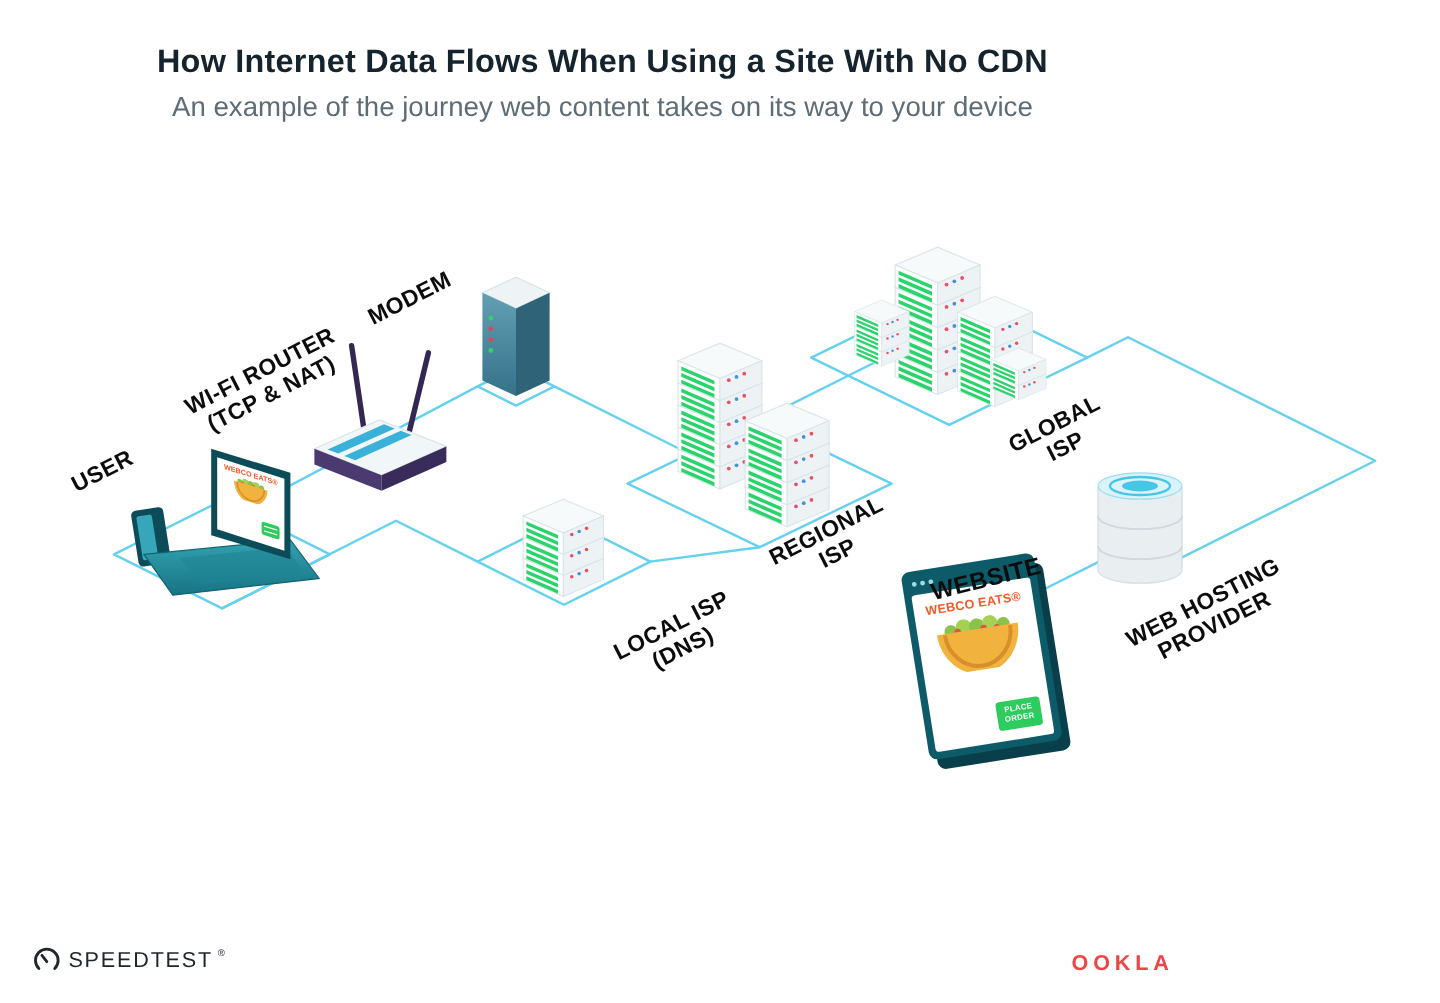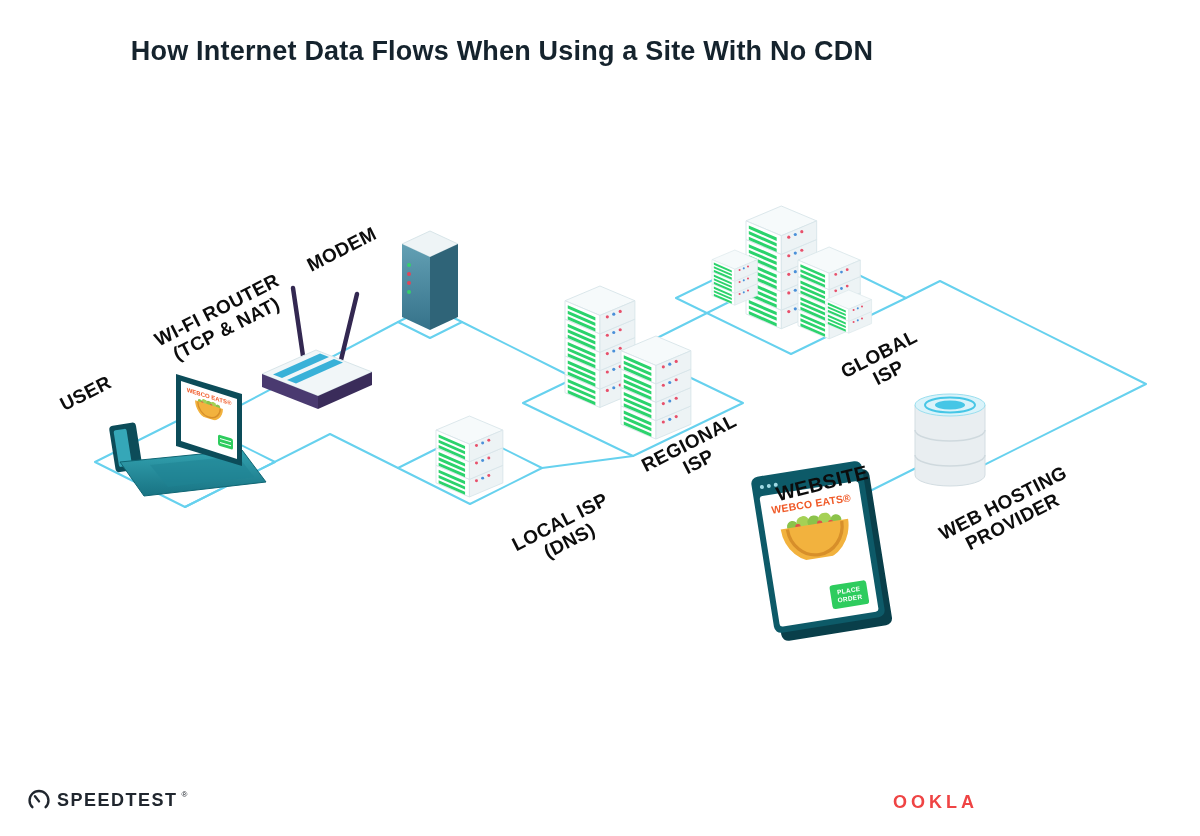--- a/index.html
+++ b/index.html
@@ -37,31 +37,32 @@
   .laptop-screen { position:absolute; left:181px; top:381px; width:56px; height:60px;
                    transform:skewY(17deg); transform-origin:0 0; text-align:center; overflow:hidden; }
   .ls-brand { margin-top:4px; font-size:6px; font-weight:800; color:#f05a28; }
   .ls-taco { margin-top:1px; }
   .ls-btn { position:absolute; right:4px; bottom:7px; width:15px; height:11px;
             background:#2ecc5e; border-radius:2px; }
   .ls-btn i { display:block; height:1.5px; background:#ffffff; margin:2.5px 2px 0; }
 
   
   .speedtest { position:absolute; left:28px; top:789px; display:flex; align-items:center; gap:7px; }
-  .speedtest-text { font-size:18px; font-weight:700; letter-spacing:1.5px; color:#20262e; }
+  .speedtest-text { font-size:18px; font-weight:400; letter-spacing:1.5px; color:#20262e; }
   .speedtest-mark { font-size:8px; color:#20262e; align-self:flex-start; margin-top:1px; margin-left:-3px; }
   .ookla { position:absolute; right:26px; top:792px; font-size:18px; font-weight:600;
            letter-spacing:4px; color:#ef4444; }
 </style>
 </head>
 <body>
 
 <div class="stage">
 
   <div class="title">How Internet Data Flows When Using a Site With No CDN</div>
+  <div class="subtitle">An example of the journey web content takes on its way to your device</div>
 
   <svg class="canvas" width="1200" height="836" viewBox="0 0 1200 836">
     <defs>
       <linearGradient id="modemGrad" x1="0" y1="0" x2="0" y2="1">
         <stop offset="0" stop-color="#63a0b4"></stop>
           <stop offset="1" stop-color="#35728a"></stop>
       </linearGradient>
       <linearGradient id="baseGrad" x1="0" y1="0" x2="0" y2="1">
         <stop offset="0" stop-color="#33a2b0"></stop>
           <stop offset="1" stop-color="#187383"></stop>

